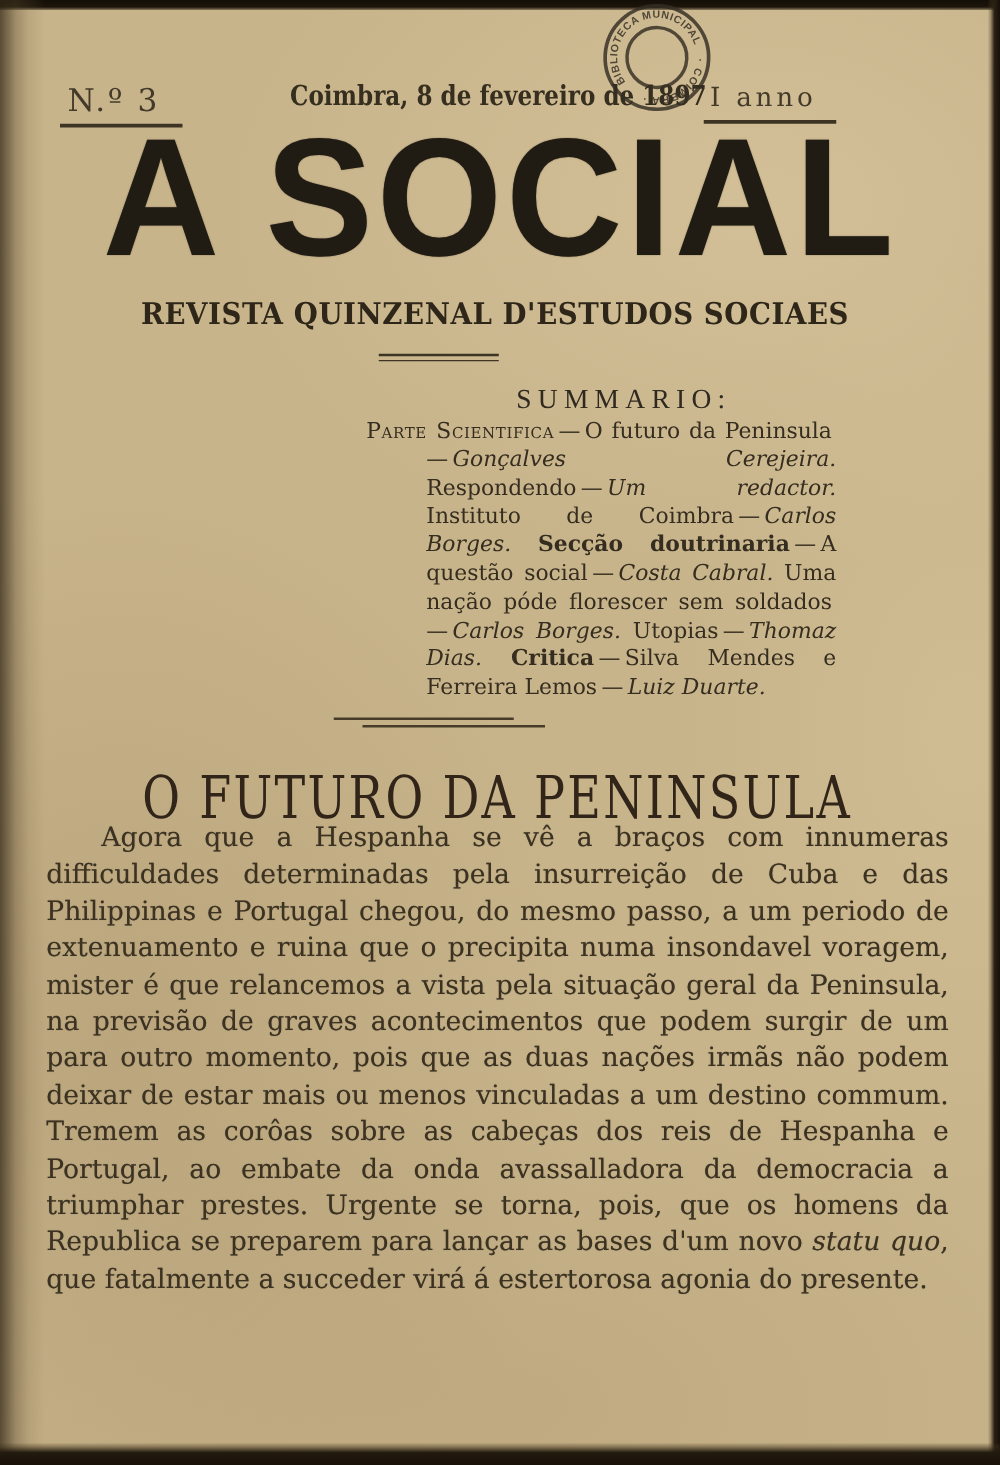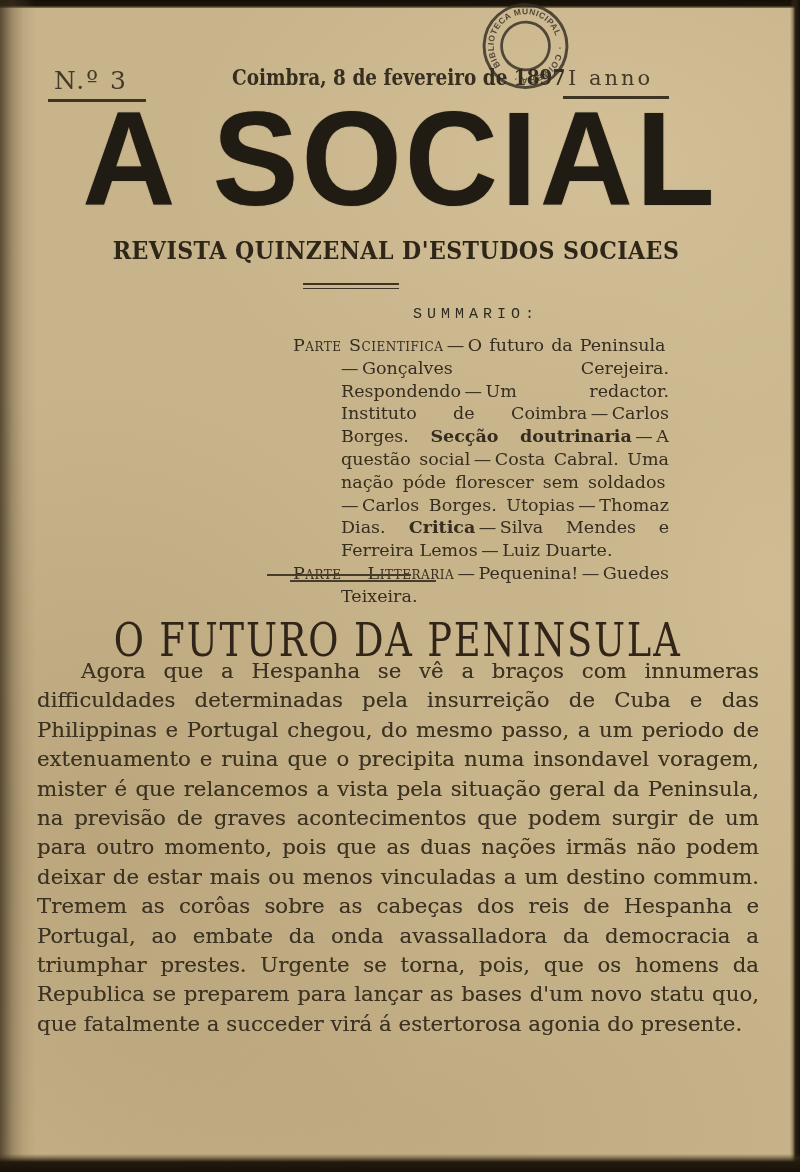--- a/index.html
+++ b/index.html
@@ -46,27 +46,27 @@
     left:0;top:236px;width:800px;text-align:center;
     font-weight:bold;font-size:24px;letter-spacing:0.5px;
     color:#2e2719;transform:scaleX(0.92);transform-origin:350px top;
     white-space:nowrap;
   }
   #divider-1{left:303px;top:283px;width:96px;height:3px;border-top:2.5px solid #3d3424;border-bottom:1.5px solid #3d3424;}
 
   
   #summary-heading{
     left:413px;top:306px;
-    font-family:Liberation Mono, monospace;
-    font-size:15px;letter-spacing:5px;color:#2f2920;white-space:nowrap;
+    font-family:Liberation Serif, serif;
+    font-size:22px;letter-spacing:5px;color:#2f2920;white-space:nowrap;
   }
   #summary{left:277px;top:334px;width:392px;font-size:17.5px;line-height:22.8px;color:#352d1f;text-align:justify;}
   .summary-item{margin:0;padding-left:64px;text-indent:-64px;}
   .run-sc{font-variant:small-caps;letter-spacing:0.5px;margin-left:16px;}
-  .run-italic{}
+  .run-italic{font-style:italic;}
   .run-bold{font-weight:bold;}
 
   #divider-2a{left:267px;top:574px;width:144px;height:1.6px;background:#463c29;}
   #divider-2b{left:290px;top:580px;width:146px;height:1.6px;background:#463c29;}
 
   
   #article-title{
     left:95px;top:612px;width:470px;text-align:center;
     font-size:40px;letter-spacing:2px;color:#312418;
     transform:scale(0.92,1.18);transform-origin:center top;
@@ -116,21 +116,20 @@
   <div class="abs" id="year-underline"></div>
 
   <div class="abs" id="main-title">A SOCIAL</div>
   <div class="abs" id="subtitle">REVISTA QUINZENAL D'ESTUDOS SOCIAES</div>
 
   <div class="abs" id="divider-1"></div>
 
   <div class="abs" id="summary-heading">SUMMARIO:</div>
   <div class="abs" id="summary">
     <p class="summary-item"><span class="run-sc">Parte Scientifica</span><span class="run-plain"> — O futuro da Peninsula — </span><span class="run-italic">Gonçalves Cerejeira.</span><span class="run-plain"> Respondendo — </span><span class="run-italic">Um redactor.</span><span class="run-plain"> Instituto de Coimbra — </span><span class="run-italic">Carlos Borges.</span><span class="run-bold"> Secção doutrinaria</span><span class="run-plain"> — A questão social — </span><span class="run-italic">Costa Cabral.</span><span class="run-plain"> Uma nação póde florescer sem soldados — </span><span class="run-italic">Carlos Borges.</span><span class="run-plain"> Utopias — </span><span class="run-italic">Thomaz Dias.</span><span class="run-bold"> Critica</span><span class="run-plain"> — Silva Mendes e Ferreira Lemos — </span><span class="run-italic">Luiz Duarte.</span></p>
-    <p class="summary-item"><span class="run-sc">Parte Litteraria</span><span class="run-plain"> — Pequenina! — </span><span class="run-italic">Guedes Teixeira.</span></p>
   </div>
 
   <div class="abs" id="divider-2a"></div>
   <div class="abs" id="divider-2b"></div>
 
   <div class="abs" id="article-title">O FUTURO DA PENINSULA</div>
   <div class="abs" id="article-body"><span class="run-plain">Agora que a Hespanha se vê a braços com innumeras difficuldades determinadas pela insurreição de Cuba e das Philippinas e Portugal chegou, do mesmo passo, a um periodo de extenuamento e ruina que o precipita numa insondavel voragem, mister é que relancemos a vista pela situação geral da Peninsula, na previsão de graves acontecimentos que podem surgir de um para outro momento, pois que as duas nações irmãs não podem deixar de estar mais ou menos vinculadas a um destino commum. Tremem as corôas sobre as cabeças dos reis de Hespanha e Portugal, ao embate da onda avassalladora da democracia a triumphar prestes. Urgente se torna, pois, que os homens da Republica se preparem para lançar as bases d'um novo </span><span class="run-italic">statu quo</span><span class="run-plain">, que fatalmente a succeder virá á estertorosa agonia do presente.</span></div>
 
 </div>
 

